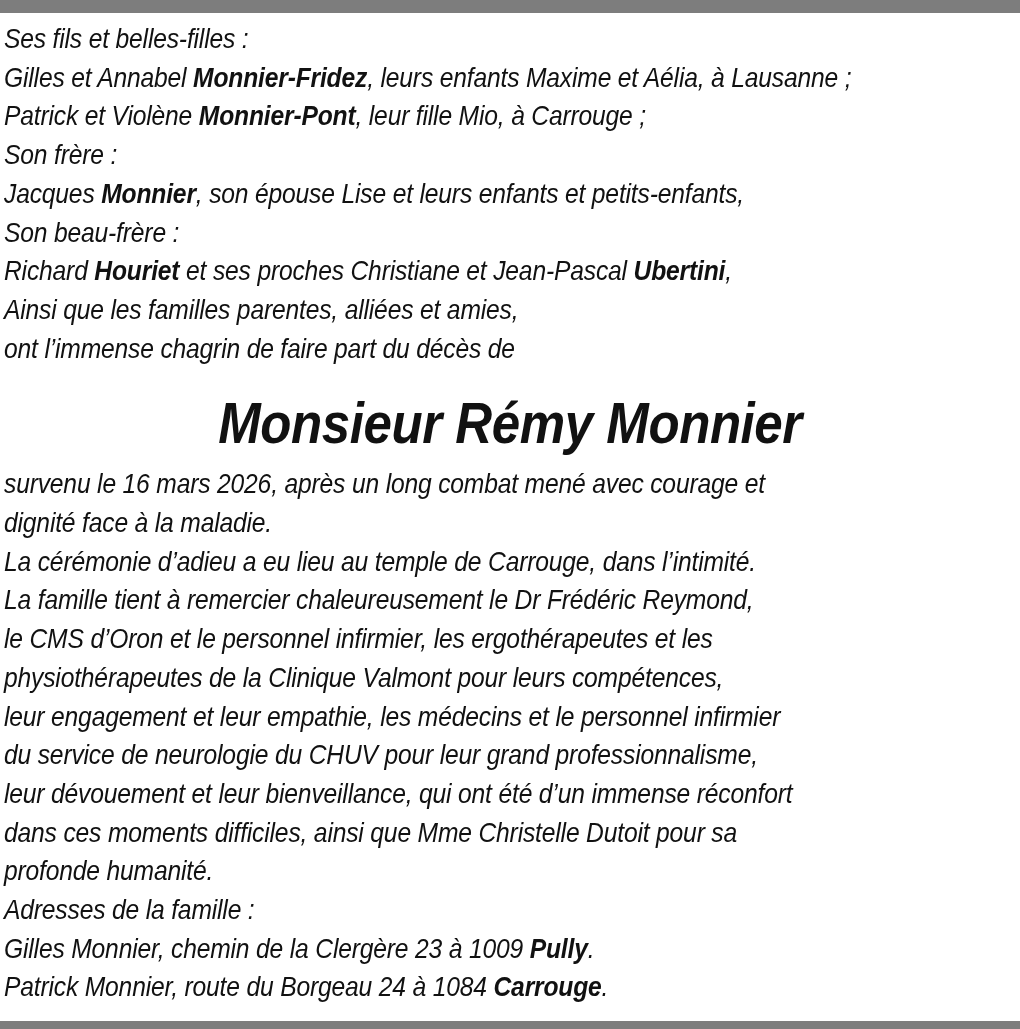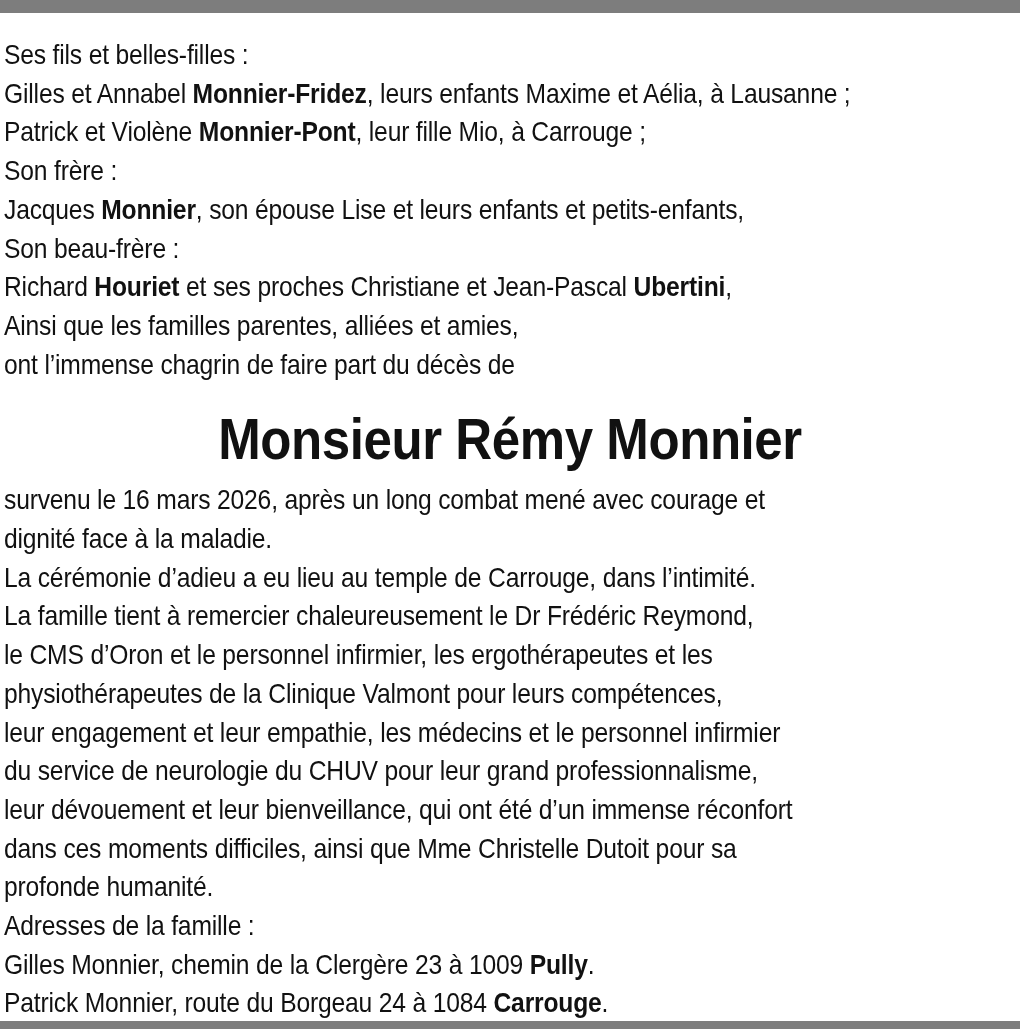--- a/index.html
+++ b/index.html
@@ -20,21 +20,22 @@
     background: #7d7d7d;
   }
   .bar-top { height: 13px; }
   .bar-bottom {
     height: 8px;
     position: absolute;
     left: 0;
     bottom: 0;
   }
   .notice {
-    padding: 23px 0 0 4px;
+    padding: 7px 0 0 4px;
+    font-style: italic;
   }
   .line {
     font-size: 28px;
     line-height: 38.7px;
     white-space: nowrap;
     letter-spacing: -0.2px;
     transform: scaleX(0.88);
     transform-origin: left center;
   }
   .line .b {

